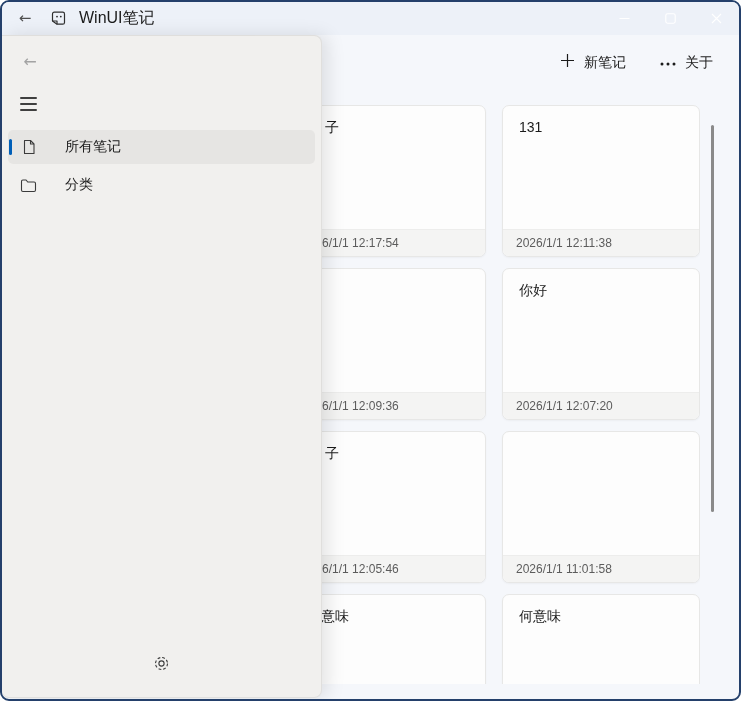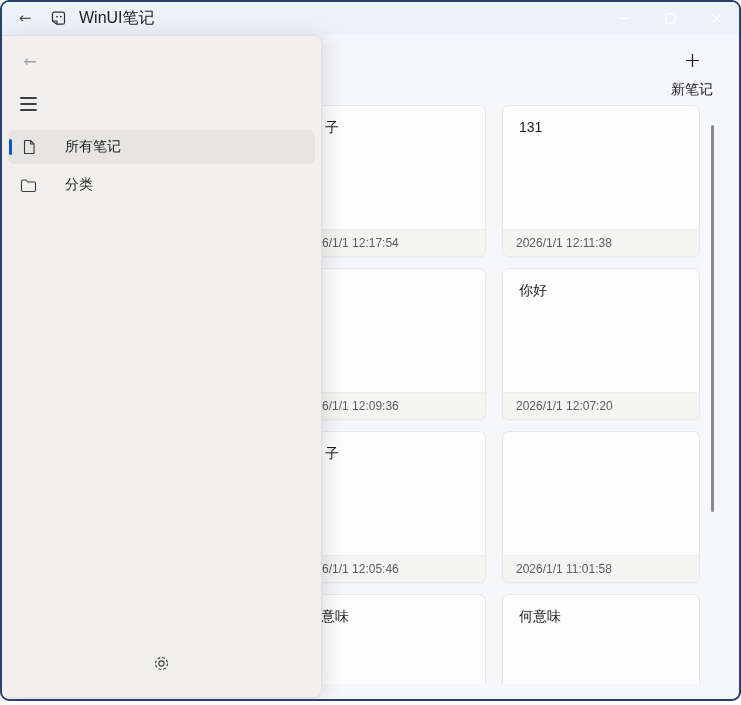--- a/index.html
+++ b/index.html
@@ -37,21 +37,20 @@
   .tb-title{font-size:16px;color:var(--text-primary);margin-left:12px;}
   .tb-controls{position:absolute;right:0;top:0;height:33px;display:flex;}
   .ctl-btn{width:46px;height:33px;border:none;background:transparent;display:flex;align-items:center;justify-content:center;cursor:pointer;}
   .ctl-btn svg{display:block;}
   
   .commandbar{position:absolute;top:45px;right:16px;display:flex;gap:14px;z-index:2;}
   .cmd-btn{
     display:flex;align-items:center;gap:9px;border:none;background:transparent;
     font-size:14px;color:var(--text-primary);padding:6px 10px;border-radius:5px;cursor:pointer;
     font-family:Liberation Serif, serif;
-    flex-direction:column;
   }
   
   .cards{
     position:absolute;left:286px;top:103px;width:412px;height:579px;overflow:hidden;
     display:grid;grid-template-columns:198px 198px;column-gap:16px;row-gap:11px;
     grid-auto-rows:152px;z-index:1;
   }
   .card{
     background:var(--card-bg);border:1px solid var(--card-border);border-radius:7px;
     display:flex;flex-direction:column;overflow:hidden;cursor:pointer;
@@ -144,20 +143,30 @@
   <div class="scrollbar"></div>
 
   <div class="commandbar">
     <button class="cmd-btn">
       <span class="ico">
         <svg width="15" height="15" viewBox="0 0 15 15">
             <path d="M7.5 1v13M1 7.5h13" stroke="#1b1b1b" stroke-width="1.2" fill="none"></path>
           </svg>
       </span>
       <span>新笔记</span>
+    </button>
+    <button class="cmd-btn">
+      <span class="ico">
+        <svg width="16" height="6" viewBox="0 0 16 6">
+            <circle cx="2" cy="3" r="1.5" fill="#1b1b1b"></circle>
+            <circle cx="8" cy="3" r="1.5" fill="#1b1b1b"></circle>
+            <circle cx="14" cy="3" r="1.5" fill="#1b1b1b"></circle>
+          </svg>
+      </span>
+      <span>关于</span>
     </button>
   </div>
 
   <div class="pane">
     <button class="pane-back">
       <span>←</span>
     </button>
     <button class="hamburger">
       <span></span>
         <span></span>

